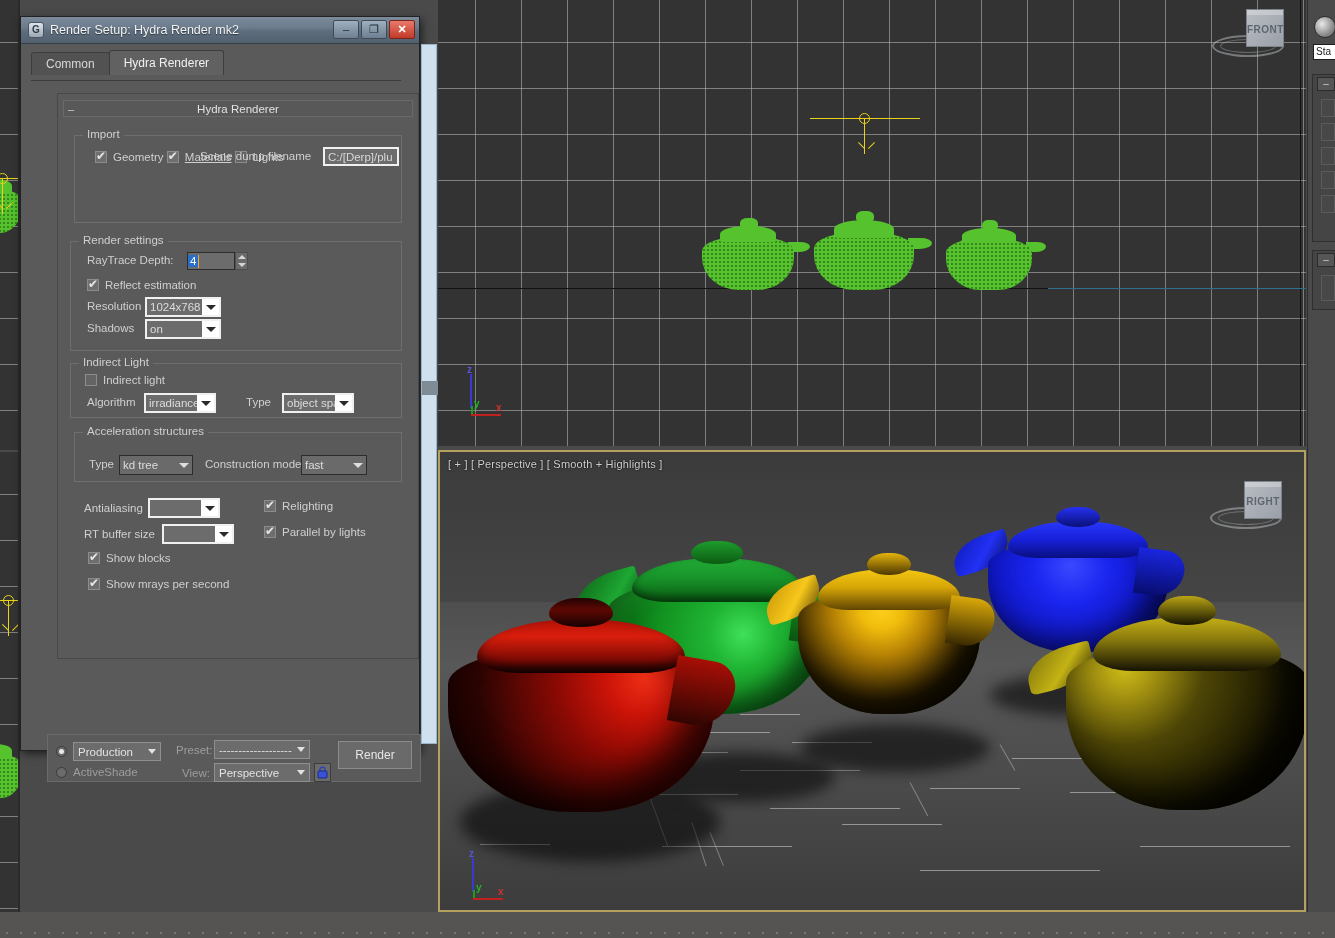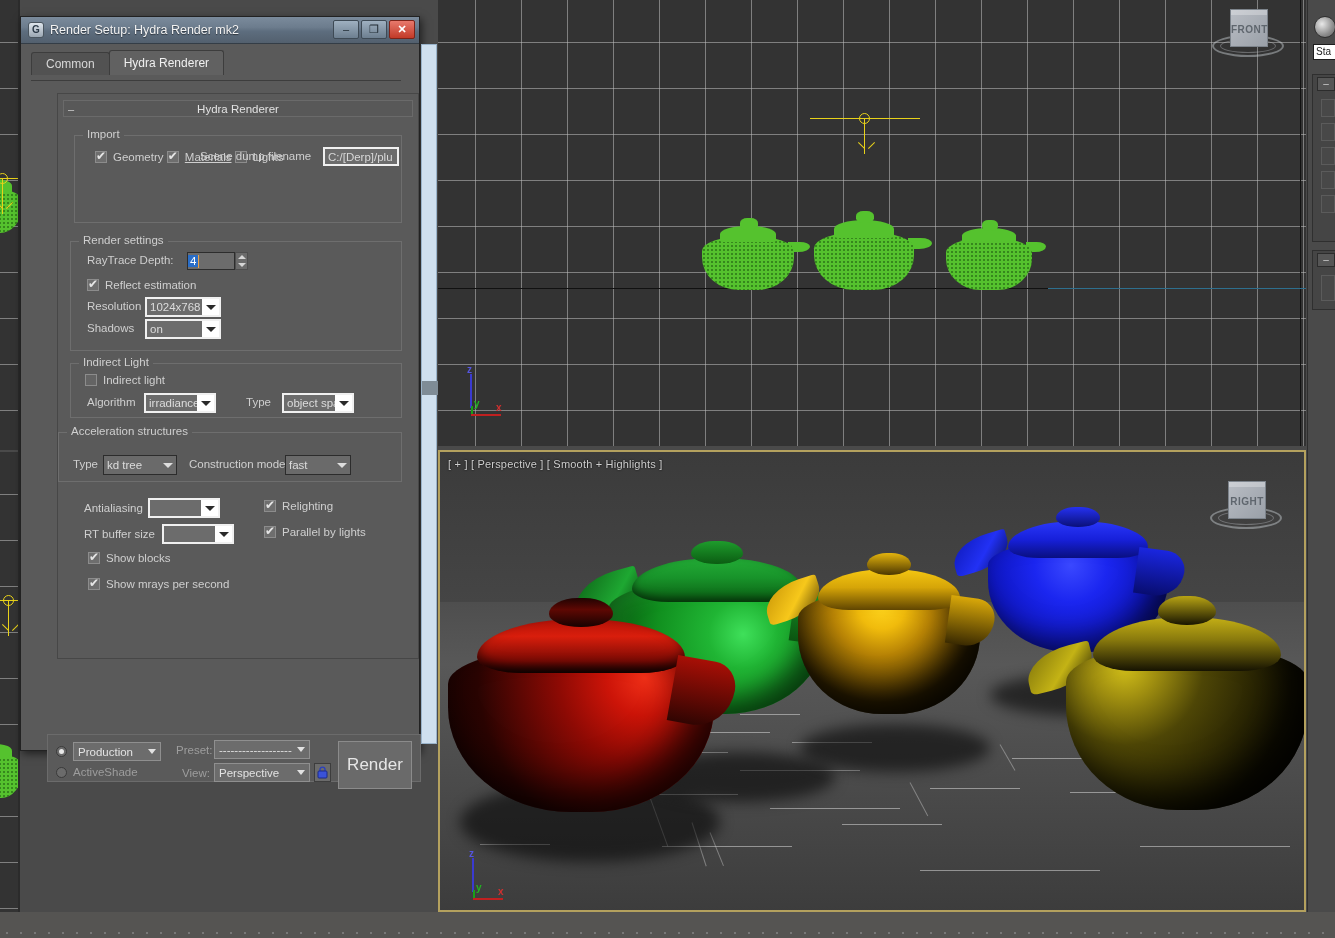--- a/index.html
+++ b/index.html
@@ -52,21 +52,21 @@
              border:1px solid #2f2f2f; }
   .cp-field { position:absolute; left:5px; top:44px; width:26px; height:16px; background:#fff; color:#222;
               border:1px solid #1d1d1d; font-size:10px; line-height:14px; padding-left:2px; overflow:hidden; white-space:nowrap;}
   .cp-roll { position:absolute; left:4px; width:26px; border:1px solid #2f2f2f; background:#454545; }
   .cp-rollbar { position:absolute; left:4px; top:2px; right:2px; height:14px; background:#565656; border:1px solid #2c2c2c;
                 color:#cfcfcf; font-size:10px; text-align:center; line-height:12px; }
   .cp-box { position:absolute; left:8px; right:2px; height:18px; border:1px solid #5b5b5b; background:#484848; }
 
   
   .viewcube { position:absolute; width:76px; height:62px; }
-  .vc-cube { position:absolute; left:20px; top:4px; width:38px; height:38px;
+  .vc-cube { position:absolute; left:36px; top:4px; width:38px; height:38px;
              background:linear-gradient(135deg,#b9bdc4,#9aa0a8);
              border:1px solid #7d848c; }
   .vc-cube:after{ content:""; position:absolute; left:0; top:0; width:100%; height:5px;
              background:rgba(255,255,255,.28); }
   .vc-label { position:absolute; left:0; top:14px; width:100%; text-align:center;
              font-size:10px; color:#5f666e; letter-spacing:.5px; font-weight:bold; }
   .vc-ring { position:absolute; left:2px; top:30px; width:72px; height:22px; border:2px solid rgba(205,210,215,.45);
              border-radius:50%; }
   .vc-ring2{ position:absolute; left:10px; top:34px; width:56px; height:14px; border:1px solid rgba(205,210,215,.35);
              border-radius:50%; }
@@ -199,22 +199,22 @@
                     border-radius:50%; background:#e9e9e9; }
   .combo-b { background:#6c6c6c; border:1px solid #8f8f8f; height:19px; display:flex; align-items:center;
              font-size:11.5px; color:#e2e2e2; }
   .combo-b .cv { padding-left:4px; flex:1; white-space:nowrap; overflow:hidden; }
   .combo-b .ca { width:16px; display:flex; align-items:center; justify-content:center; }
   .combo-b .ca:after { content:""; border-left:4px solid transparent; border-right:4px solid transparent;
                        border-top:5px solid #e2e2e2; }
   .lockbtn { width:17px; height:19px; background:#6b6b6b; border:1px solid #3d3d3d;
              display:flex; align-items:center; justify-content:center; }
   .lockbtn svg { display:block; }
-  .renderbtn { position:absolute; right:8px; top:6px; width:74px; height:48px; background:#6a6a6a;
-               border:1px solid #8b8b8b; color:#e6e6e6; font-size:17px;
+  .renderbtn { position:absolute; right:8px; top:6px; width:74px; height:28px; background:#6a6a6a;
+               border:1px solid #8b8b8b; color:#e6e6e6; font-size:12px;
                display:flex; align-items:center; justify-content:center; }
 
   .dlg-scroll { position:absolute; right:-18px; top:27px; width:16px; height:700px; background:#cfe0ef;
                 border:1px solid #9ab4cb; }
   .dlg-scroll .thumb-gap { position:absolute; left:0; top:336px; width:16px; height:14px; background:#7f8c96; }
 </style>
 </head>
 <body>
 
 <div id="screen">
@@ -546,21 +546,21 @@
             <span class="cval">irradiance</span>
             <span class="carr"></span>
           </div>
           <div class="lbl" style="position:absolute; left:175px; top:32px;">Type</div>
           <div class="combo" style="position:absolute; left:211px; top:29px; width:72px;">
             <span class="cval">object spa</span>
             <span class="carr"></span>
           </div>
         </div>
 
-        <div class="gbox" style="margin:14px 16px 0 0; height:50px;padding-left:26px;">
+        <div class="gbox" style="margin:14px 16px 0 16px; height:50px;padding-left:26px;">
           <span class="legend">Acceleration structures</span>
           <div class="lbl" style="position:absolute; left:14px; top:25px;">Type</div>
           <div class="combo flat" style="position:absolute; left:44px; top:22px; width:74px;">
             <span class="cval">kd tree</span>
             <span class="carr"></span>
           </div>
           <div class="lbl" style="position:absolute; left:130px; top:25px;">Construction mode</div>
           <div class="combo flat" style="position:absolute; left:226px; top:22px; width:66px;">
             <span class="cval">fast</span>
             <span class="carr"></span>

